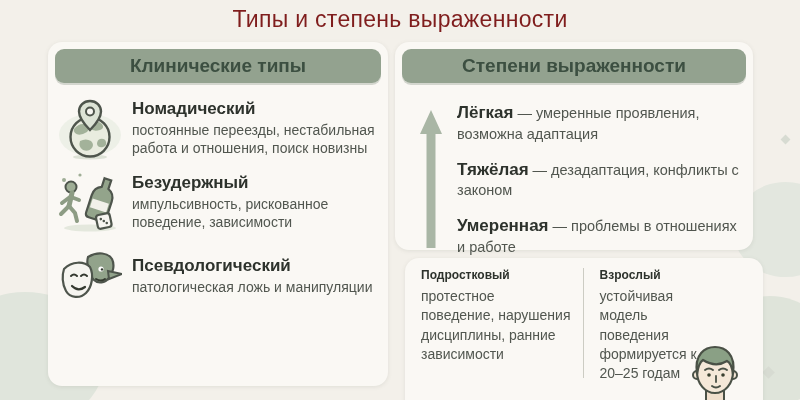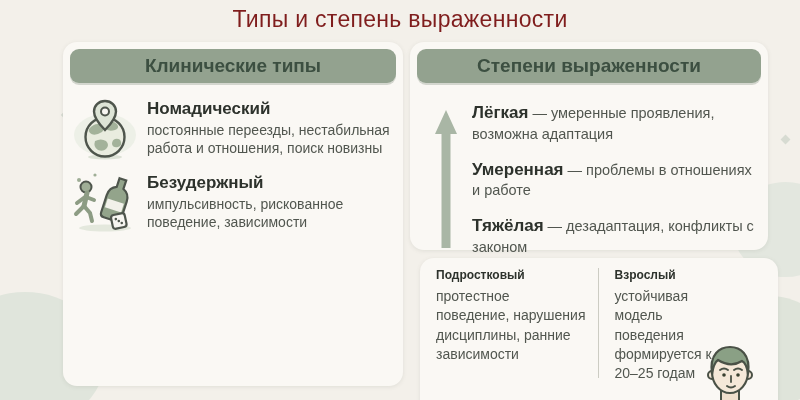--- a/index.html
+++ b/index.html
@@ -19,21 +19,20 @@
   .dm3{left:782px;top:136px;width:7px;height:7px;}
 
   .page-title{
     position:absolute;top:6px;left:0;width:100%;text-align:center;
     font-size:23px;letter-spacing:.3px;color:#7f1d1d;
   }
 
   .panel{
     position:absolute;background:#faf8f4;border-radius:14px;
     box-shadow:0 1px 4px rgba(90,95,85,.12);
-    margin-left:15px;
   }
   .panel-clinical{left:48px;top:42px;width:340px;height:344px;}
   .panel-severity{left:395px;top:42px;width:358px;height:208px;}
   .panel-age{left:405px;top:258px;width:358px;height:170px;}
 
   .phead{
     margin:7px;height:34px;border-radius:9px;background:#93a28f;
     display:flex;align-items:center;justify-content:center;
     font-size:19px;font-weight:bold;color:#3c4f41;
     box-shadow:0 2px 0 rgba(95,110,90,.25);
@@ -125,36 +124,54 @@
               <circle cx="48.5" cy="53.5" r="1.3" fill="#4e554c"></circle>
             </g>
           </svg>
         </span>
         <div class="item-text">
           <div class="item-title">Безудержный</div>
           <div class="item-desc">импульсивность, рискованное поведение, зависимости</div>
         </div>
       </div>
 
+      <div class="item">
+        <span class="icon">
+          <svg width="64" height="58" viewBox="0 0 64 58">
+            <path d="M30 10 c10 -6 20 -4 24 2 c3 6 1 14 -3 19 c-4 5 -11 6 -15 2 c-5 -4 -8 -16 -6 -23z" fill="#92a38b" stroke="#4e554c" stroke-width="2.2"></path>
+            <path d="M50 24 l14 3 -13 5z" fill="#92a38b" stroke="#4e554c" stroke-width="2"></path>
+            <circle cx="43" cy="22" r="2.6" fill="#ffffff"></circle>
+            <circle cx="44" cy="22.4" r="1.2" fill="#33392f"></circle>
+            <path d="M38 32 q5 3 9 0" stroke="#33392f" stroke-width="2" fill="none" stroke-linecap="round"></path>
+            <path d="M6 22 c8 -8 20 -8 26 -2 c4 8 2 20 -4 26 c-6 6 -16 5 -20 -2 c-4 -7 -4 -16 -2 -22z" fill="#f6f5f0" stroke="#4e554c" stroke-width="2.2"></path>
+            <path d="M13 29 q3 -3 6 0 M23 29 q3 -3 6 0" stroke="#33392f" stroke-width="2" fill="none" stroke-linecap="round"></path>
+            <path d="M14 39 q6 6 13 1" stroke="#33392f" stroke-width="2.2" fill="none" stroke-linecap="round"></path>
+          </svg>
+        </span>
+        <div class="item-text">
+          <div class="item-title">Псевдологический</div>
+          <div class="item-desc">патологическая ложь и манипуляции</div>
+        </div>
+      </div>
 
     </div>
   </div>
 
   <div class="panel panel-severity">
     <div class="phead">Степени выраженности</div>
     <div class="sev-body">
       <div class="sev-arrow-col">
         <svg width="24" height="138" viewBox="0 0 24 138">
           <polygon points="12,0 23,24 16.5,24 16.5,138 7.5,138 7.5,24 1,24" fill="#a9b6a5"></polygon>
         </svg>
       </div>
       <div class="sev-list">
         <div class="sev-item"><span class="sev-term">Лёгкая</span><span> — умеренные проявления, возможна адаптация</span></div>
+        <div class="sev-item"><span class="sev-term">Тяжёлая</span><span> — дезадаптация, конфликты с законом</span></div>
         <div class="sev-item"><span class="sev-term">Умеренная</span><span> — проблемы в отношениях и работе</span></div>
-        <div class="sev-item"><span class="sev-term">Тяжёлая</span><span> — дезадаптация, конфликты с законом</span></div>
       </div>
     </div>
   </div>
 
   <div class="panel panel-age">
     <div class="age-body">
       <div class="age-col age-col-left">
         <div class="age-title">Подростковый</div>
         <div class="age-desc">протестное поведение, нарушения дисциплины, ранние зависимости</div>
 

